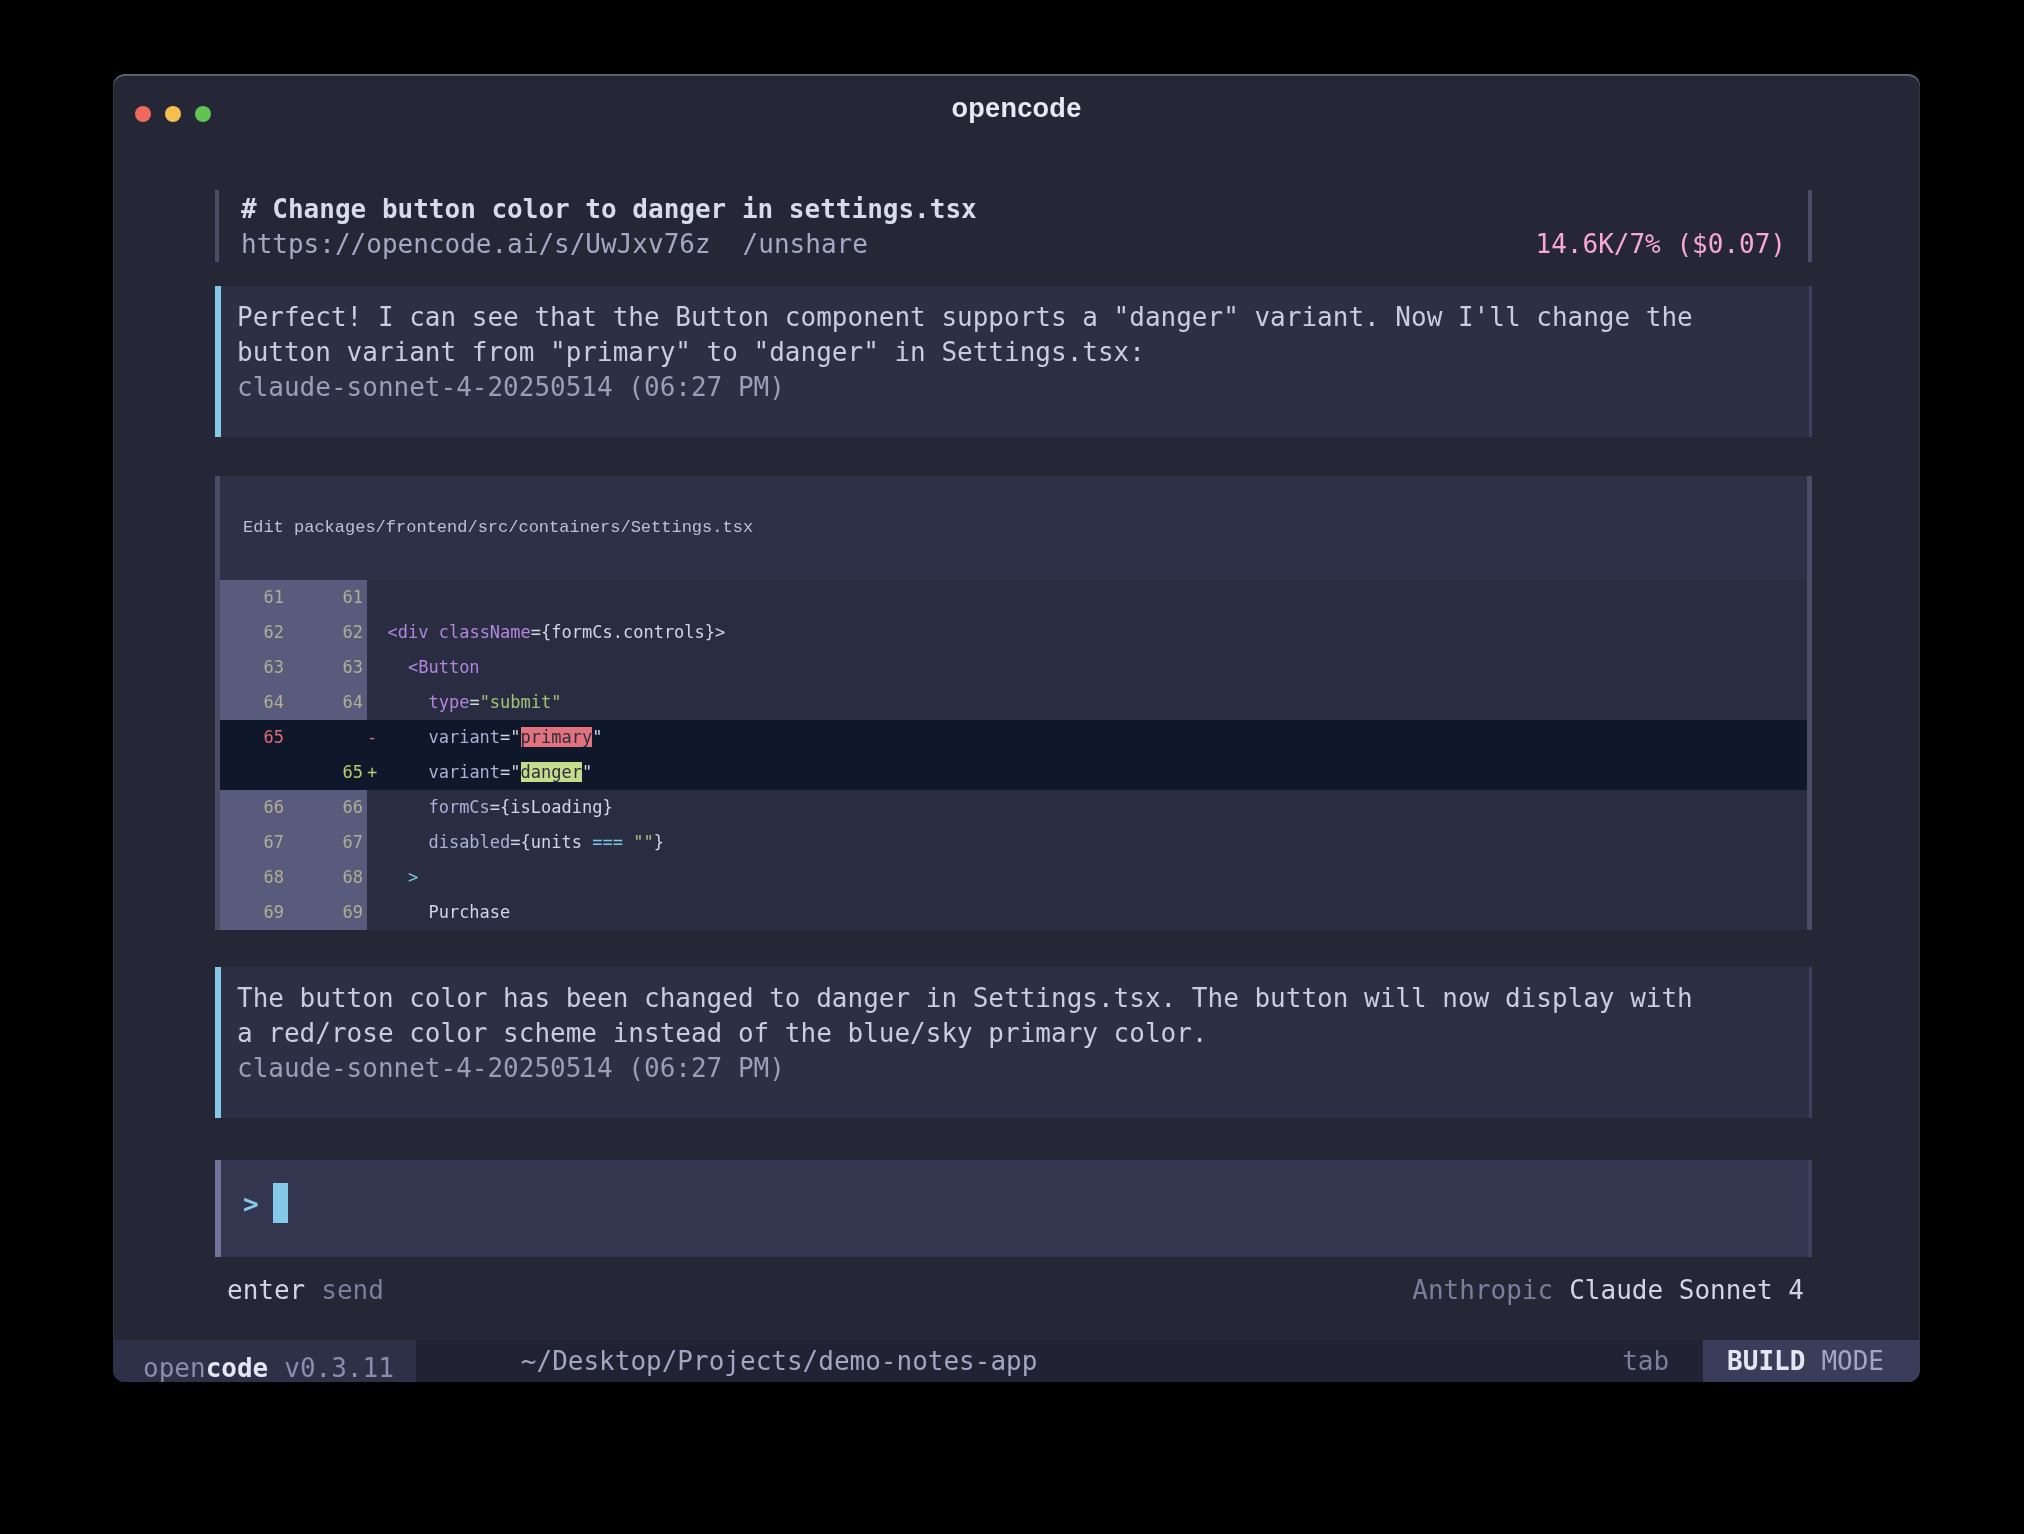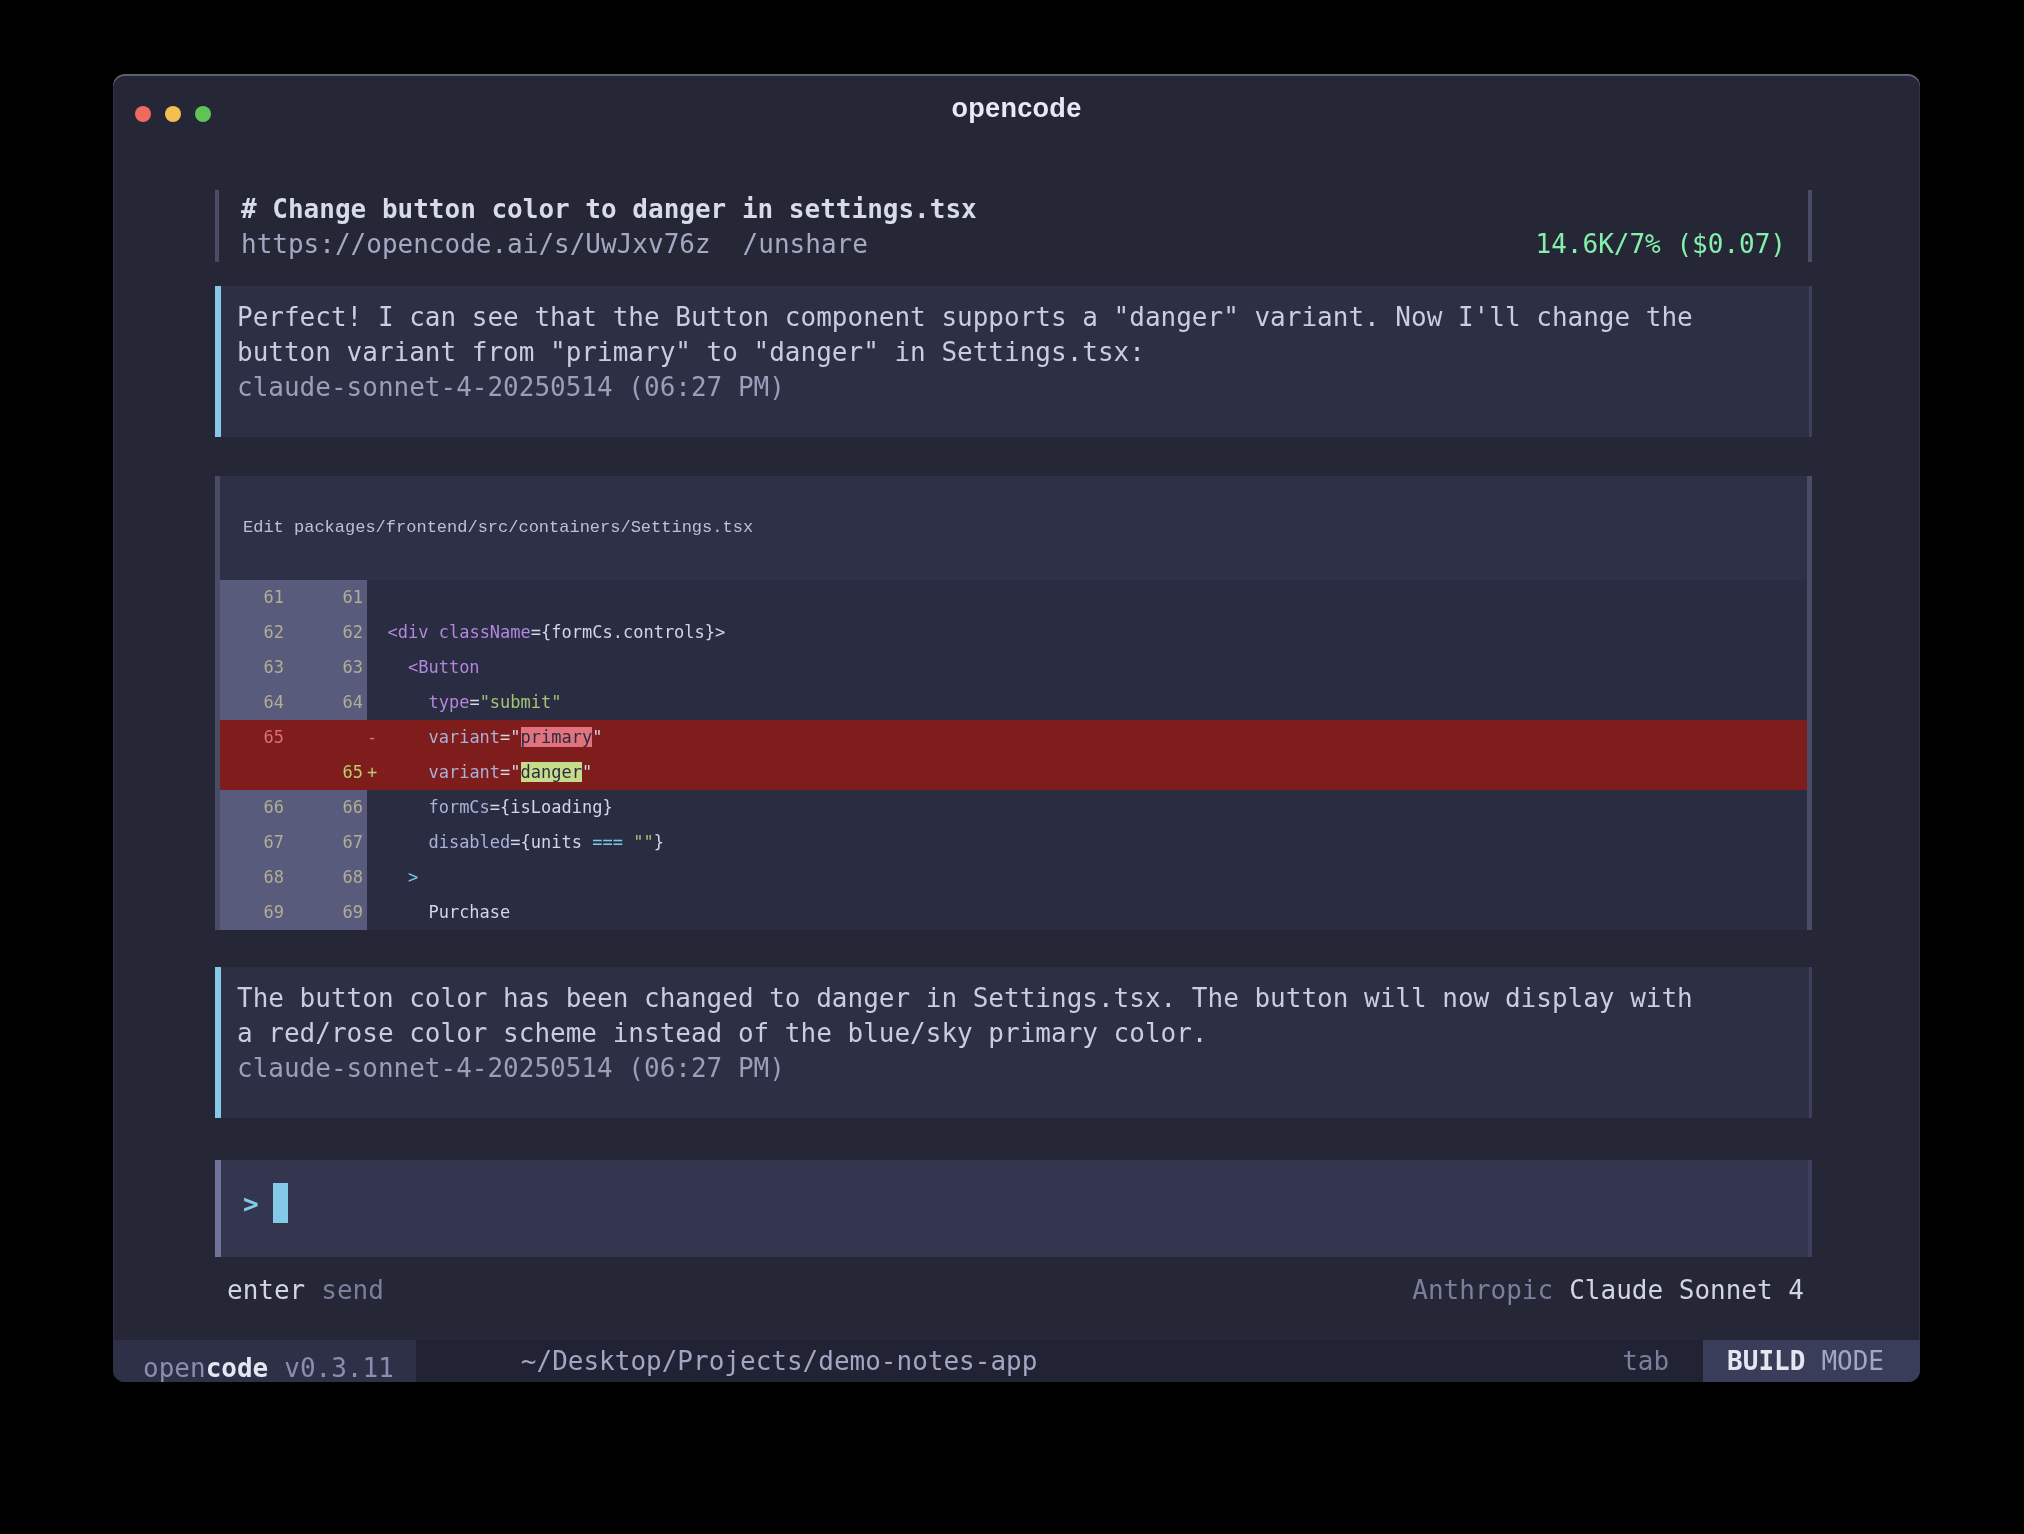--- a/index.html
+++ b/index.html
@@ -29,21 +29,21 @@
 
   
   .session-head {
     margin-top:48px; height:72px;
     border-left:4px solid #4a4c66; border-right:4px solid #4a4c66;
     padding:1px 22px 0 22px;
   }
   .session-title { font-size:26px; line-height:36px; font-weight:700; color:#d8dcea; }
   .session-sub { display:flex; justify-content:space-between; font-size:26px; line-height:34px; color:#a4a8c3; }
   .unshare { margin-left:32px; color:#a4a8c3; }
-  .stats { color:#86efac;text-align:right; }
+  .stats { color:#f9a8d4;text-align:right; }
 
   
   .msg {
     margin-top:24px; background:#2d2f45;
     border-left:6px solid #84cae8; border-right:3px solid #3d3f5c;
     padding:14px 20px 32px 16px;
     font-size:26px; line-height:35px; color:#c9cde0;
   }
   .msg + .msg, .msg.second { margin-top:37px; }
   .msg-text { white-space:pre-line; }
@@ -53,21 +53,21 @@
   .diffcard {
     margin-top:39px; background:#2e3048;
     border-left:5px solid #4a4c66; border-right:5px solid #4a4c66;
   }
   .diff-title { font-size:17px; line-height:20px; color:#bcc0d2; padding:42px 0 42px 23px;font-family:Liberation Mono, monospace; }
   .drow { display:flex; height:35px; line-height:35px; background:#2a2c42; font-size:17px; }
   .gut { flex:none; background:#595b7d; color:#b2ad94; text-align:right; }
   .go { width:72px; padding-right:8px; }
   .gn { width:75px; padding-right:4px; }
   .dcode { flex:1; white-space:pre; color:#d3d6e4; }
-  .drow.del, .drow.add { background:#7f1d1d; }
+  .drow.del, .drow.add { background:#0f172a; }
   .drow.del .gut, .drow.add .gut { background:transparent; }
   .drow.del .go { color:#df6b76; }
   .drow.add .gn { color:#bacc6d; }
   .drow.del .tk-mark { color:#df6b76; }
   .drow.add .tk-mark { color:#bacc6d; }
   .tk-tag, .tk-attr { color:#b287dd; }
   .tk-attr2 { color:#a9b1d7; }
   .tk-str { color:#a3c475; }
   .tk-op { color:#7ec8e3; }
   .tk-delhl { background:#e2737e; color:#2b2d3f; }

